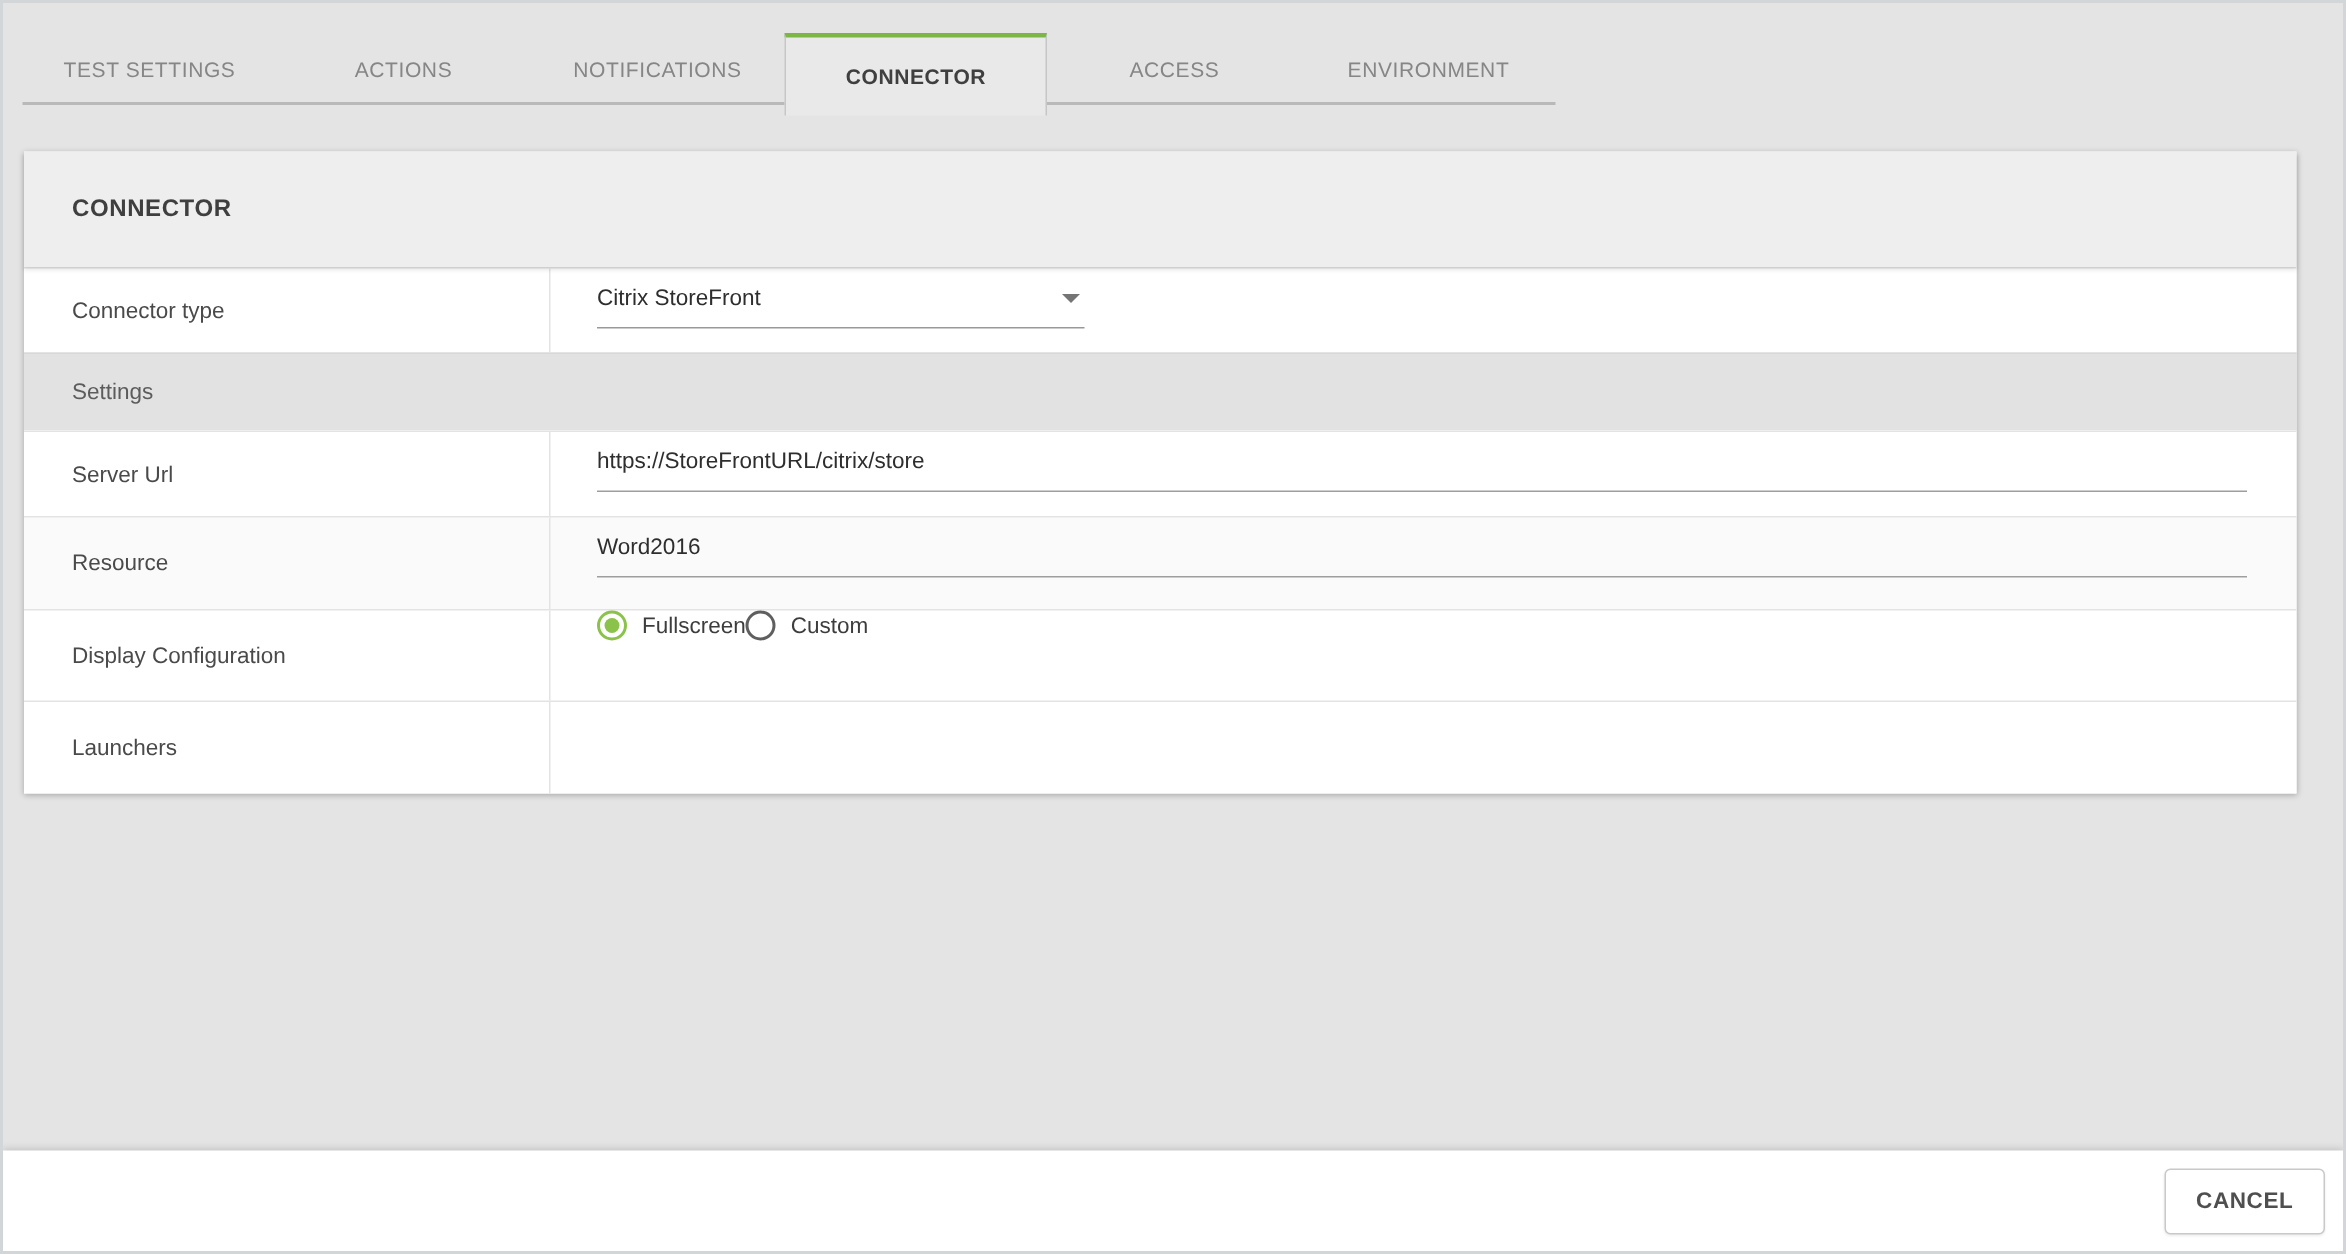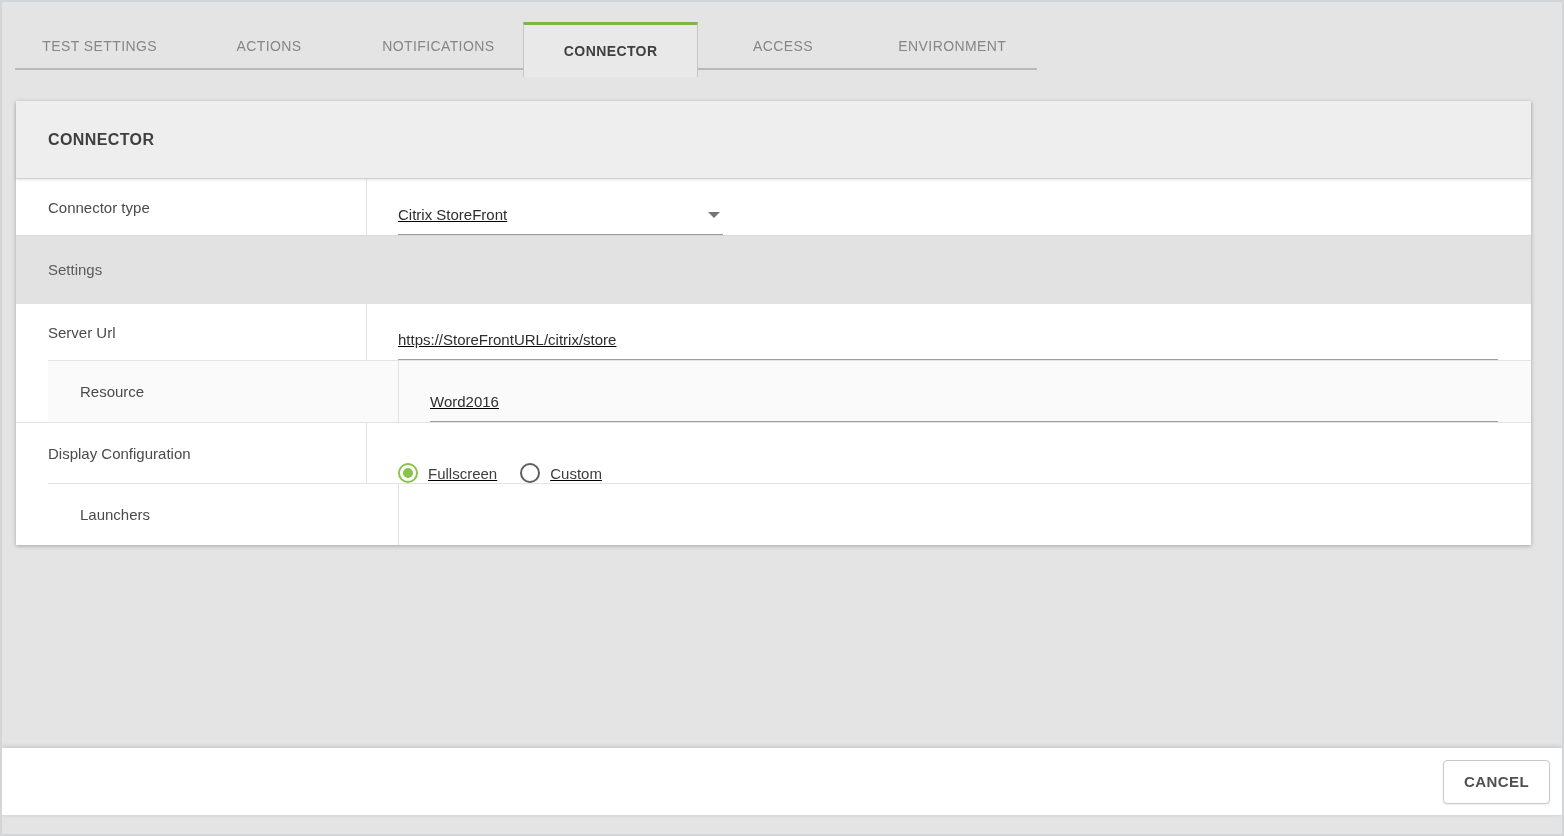--- a/index.html
+++ b/index.html
@@ -64,34 +64,34 @@
   .row.striped { background:#fafafa; }
   .row-label {
     width:351px; flex:0 0 351px;
     border-right:1px solid #e3e3e3;
     display:flex; align-items:center;
     padding-left:32px;
     font-size:15px; color:#4a4a4a;
   }
   .row-value {
     flex:1;
-    display:flex; align-items:flex-end;
-    padding-left:31px; padding-right:33px;text-decoration:underline;
+    display:flex; align-items:flex-start;
+    padding-left:31px; padding-right:33px;
   }
   .section-row {
-    height:68px;
+    height:52px;
     background:#e2e2e2;
     border-top:1px solid #d8d8d8;
     display:flex; align-items:center;
     padding-left:32px;
     font-size:15px; color:#5c5c5c;
   }
   .h57 { height:57px; }
   .h61 { height:61px; }
-  .h62 { height:62px;margin-left:32px; }
+  .h62 { height:62px; }
 
   
   .select {
     width:325px; height:40px;
     display:flex; align-items:center; justify-content:space-between;
     border-bottom:1px solid #999999;
     font-size:15px; color:#2e2e2e;
     cursor:pointer;
   }
   .caret {
@@ -101,36 +101,36 @@
     border-top:6px solid #757575;
     margin-right:3px;
   }
   .textfield {
     flex:1; height:40px;
     display:flex; align-items:center;
     border-bottom:1px solid #9e9e9e;
     font-size:15px; color:#2e2e2e;
     cursor:text;
   }
-  .radio-group { display:flex; align-items:center; gap:23px; }
+  .radio-group { display:flex; align-items:center; }
   .radio { display:flex; align-items:center; gap:10px; cursor:pointer; }
   .radio-circle {
     width:20px; height:20px; border-radius:50%;
     border:2px solid #5f5f5f;
     display:flex; align-items:center; justify-content:center;
     background:#fff;
   }
   .radio.selected .radio-circle { border-color:#8bc34a; }
   .radio-dot { width:10px; height:10px; border-radius:50%; background:transparent; }
   .radio.selected .radio-dot { background:#8bc34a; }
   .radio-label { font-size:15px; color:#3d3d3d; }
 
   
   .footer {
-    position:absolute; left:0; right:0; bottom:19px;
+    position:absolute; left:0; right:0; bottom:0;
     height:67px;
     background:#ffffff;
     box-shadow:0 -1px 5px rgba(0,0,0,0.16);
     display:flex; align-items:center; justify-content:flex-end;
     gap:10px;
     padding-right:12px;
     margin-top:36px;
   }
   .btn {
     height:44px;

